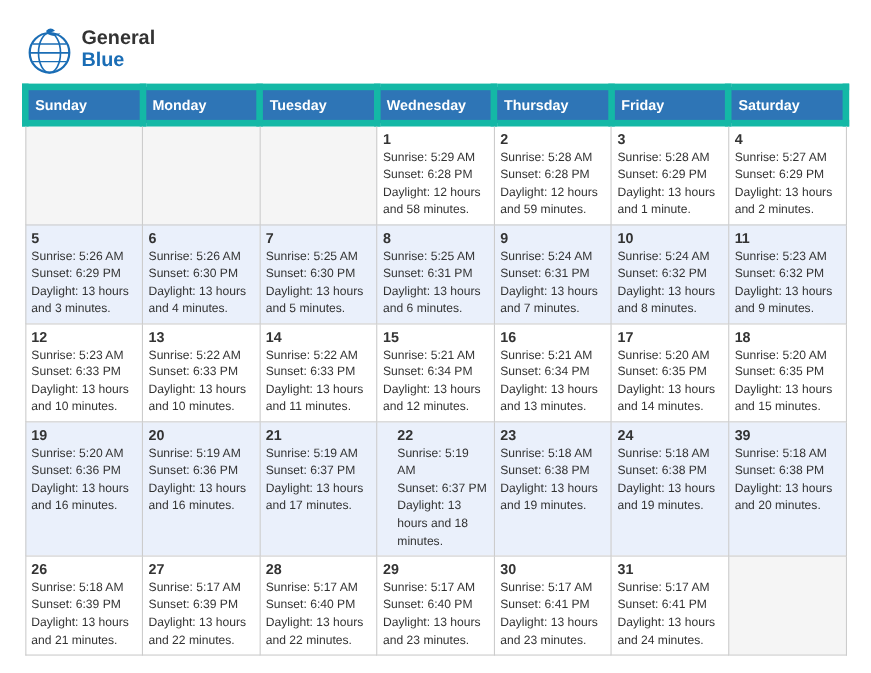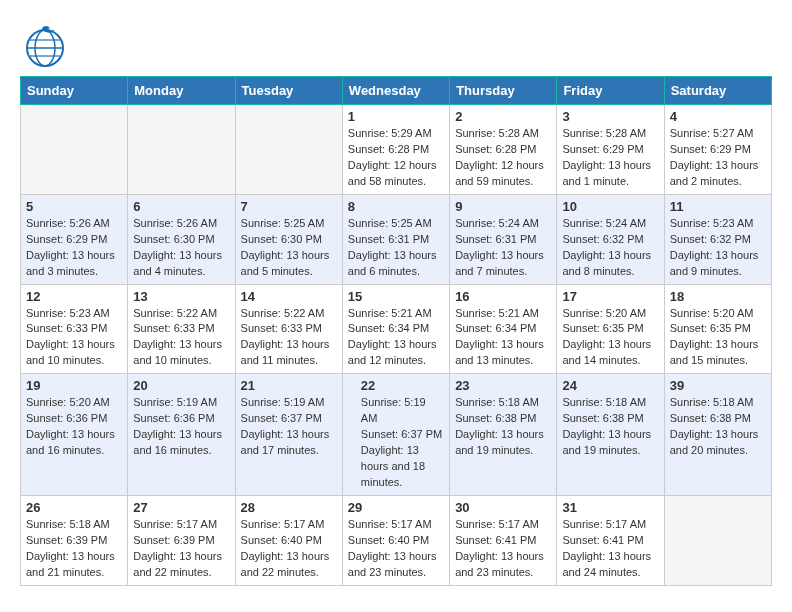--- a/index.html
+++ b/index.html
@@ -44,21 +44,21 @@
       border-collapse: collapse;
       table-layout: fixed;
     }
     th {
       background-color: #2e75b6;
       color: #fff;
       text-align: left;
       padding: 6px 6px;
       font-size: 13px;
       font-weight: bold;
-      border: 1px solid #14b8a6;
+      border: 6px solid #14b8a6;
     }
     td {
       vertical-align: top;
       border: 1px solid #ccc;
       padding: 4px 5px;
       min-height: 80px;
       height: 88px;
       font-size: 10px;
       color: #333;
       background: #fff;
@@ -87,20 +87,24 @@
       <svg viewBox="0 0 50 50" width="50" height="50">
 
         <circle cx="25" cy="28" r="18" fill="none" stroke="#1a6db5" stroke-width="2"></circle>
         <ellipse cx="25" cy="28" rx="10" ry="18" fill="none" stroke="#1a6db5" stroke-width="1.5"></ellipse>
         <line x1="7" y1="28" x2="43" y2="28" stroke="#1a6db5" stroke-width="1.5"></line>
         <line x1="10" y1="20" x2="40" y2="20" stroke="#1a6db5" stroke-width="1.2"></line>
         <line x1="10" y1="36" x2="40" y2="36" stroke="#1a6db5" stroke-width="1.2"></line>
 
         <path d="M22 8 Q26 4 30 8 Q27 10 24 9 Q28 12 35 10 Q32 14 26 12 Q22 11 22 8Z" fill="#1a6db5"></path>
       </svg>
+    </div>
+    <div class="logo-text">
+      <div>General</div>
+      <div style="color:#1a6db5;">Blue</div>
     </div>
   </div>
   <div class="title-block">
     <div class="calendar-title"></div>
     <div class="calendar-subtitle"></div>
   </div>
 </div>
 
 <table>
   <thead>

